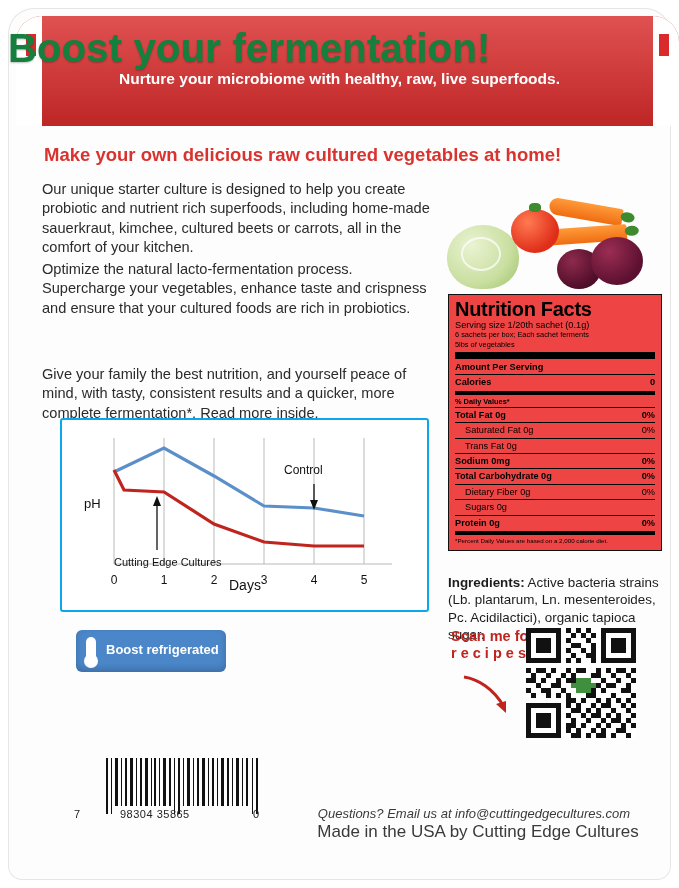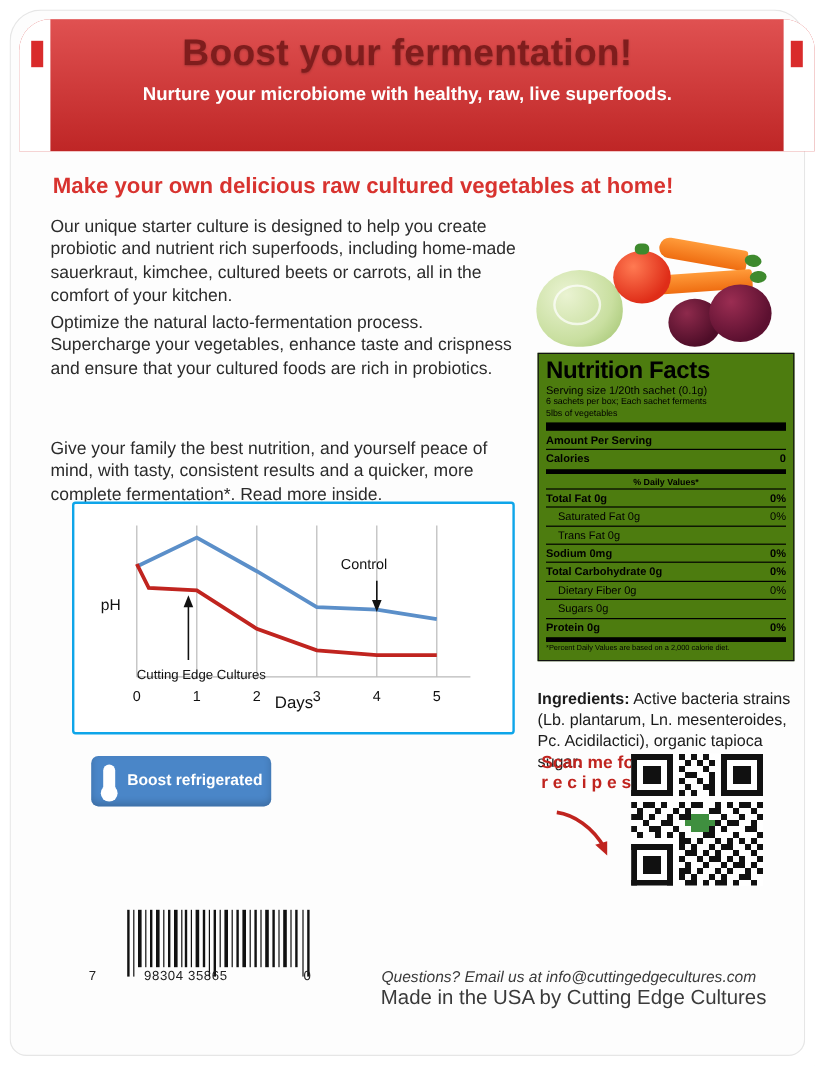--- a/index.html
+++ b/index.html
@@ -26,22 +26,22 @@
   .notch-l,.notch-r{position:absolute;top:8px;width:26px;height:110px;background:#ffffff;}
   .notch-l{left:8px;border-radius:26px 0 0 0;}
   .notch-r{left:645px;border-radius:0 26px 0 0;}
   .notch-l:after,.notch-r:after{
     content:"";position:absolute;top:18px;width:10px;height:22px;background:#d92b2b;
   }
   .notch-l:after{left:10px;}
   .notch-r:after{right:10px;}
 
   .hdr-title{
-    position:absolute;left:0;top:18px;width:663px;text-align:center;
-    color:#7f1d1d;font-size:31px;font-weight:bold;letter-spacing:.2px;
+    position:absolute;left:0;top:18px;width:663px;
+    color:#15803d;font-size:40px;font-weight:bold;letter-spacing:.2px;
     text-shadow:0 1px 2px rgba(0,0,0,.25);
   }
   .hdr-sub{
     position:absolute;left:0;top:62px;width:663px;text-align:center;
     color:#ffffff;font-size:15.5px;font-weight:bold;
   }
 
   .red-heading{
     position:absolute;left:36px;top:136px;width:600px;
     color:#d8332f;font-size:18.5px;font-weight:bold;
@@ -62,33 +62,33 @@
   .tomato:after{content:"";position:absolute;left:18px;top:-6px;width:12px;height:9px;background:#3e8a2e;border-radius:40%;}
   .carrot1,.carrot2{position:absolute;background:linear-gradient(180deg,#ff9b3a,#ef6d11);}
   .carrot1{left:104px;top:10px;width:74px;height:17px;border-radius:9px 3px 3px 9px;transform:rotate(10deg);}
   .carrot2{left:100px;top:34px;width:82px;height:16px;border-radius:9px 3px 3px 9px;transform:rotate(-4deg);}
   .carrot1:after,.carrot2:after{content:"";position:absolute;right:-12px;top:2px;width:14px;height:10px;background:#3e8a2e;border-radius:50%;}
   .beet1{position:absolute;left:146px;top:44px;width:52px;height:48px;background:radial-gradient(circle at 35% 30%,#9b2d52,#5c1030 70%);border-radius:50%;}
   .beet2{position:absolute;left:112px;top:56px;width:44px;height:40px;background:radial-gradient(circle at 35% 30%,#8e2a4c,#4e0d28 70%);border-radius:50%;}
 
   
   .nf{
-    position:absolute;left:440px;top:286px;width:200px;background:#4d7c0f;border:1px solid #111;
+    position:absolute;left:440px;top:286px;width:200px;background:#ef4444;border:1px solid #111;
     padding:4px 6px 5px 6px;color:#000;font-family:"Liberation Sans",sans-serif;
   }
   .nf-title{font-size:20px;font-weight:bold;line-height:1.02;letter-spacing:-.3px;}
   .nf-serv{font-size:9.2px;margin-top:1px;}
   .nf-small{font-size:7.4px;line-height:1.25;}
   .rule-thick{border-top:7px solid #000;margin:3px 0 2px;}
   .rule-med{border-top:4px solid #000;margin:2px 0;}
   .rule-thin{border-top:1px solid #000;margin:1px 0;}
   .nf-row{display:flex;justify-content:space-between;font-size:9.2px;line-height:1.35;}
   .nf-row.b{font-weight:bold;}
   .nf-ind{padding-left:10px;}
-  .dv{font-size:7.4px;text-align:center;font-weight:bold;}
+  .dv{font-size:7.4px;text-align:left;font-weight:bold;}
   .nf-foot{font-size:6.2px;line-height:1.2;margin-top:2px;}
 
   .ingredients{
     position:absolute;left:440px;top:566px;width:212px;font-size:13.4px;line-height:1.29;color:#1c1c1c;
   }
   .ingredients b{font-weight:bold;}
 
   
   .chart{
     position:absolute;left:52px;top:410px;width:365px;height:190px;border:2px solid #0ea5e9;border-radius:3px;background:#fff;

